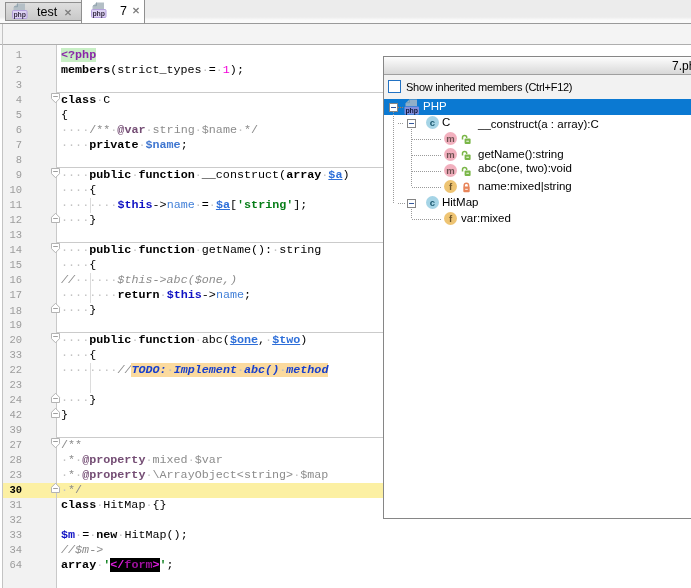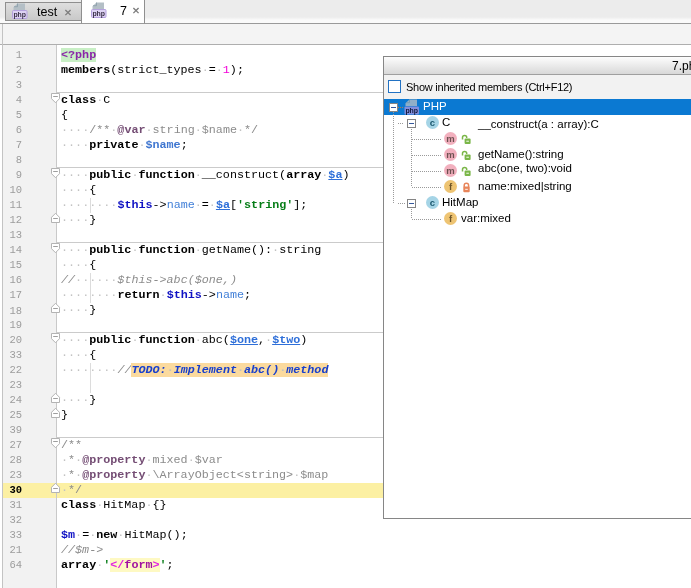--- a/index.html
+++ b/index.html
@@ -34,21 +34,21 @@
 .n {color:#f200d8}
 .s {color:#067d17;font-weight:bold}
 .cm {color:#8c8c8c;font-style:italic}
 .dc {color:#8c8c8c}
 .dt {color:#744d74;font-weight:bold}
 .v {color:#1012c4;font-weight:bold}
 .p {color:#2e6fd9;font-weight:bold;text-decoration:underline}
 .f {color:#4380d8}
 .fb {color:#3f76d0;font-weight:bold}
 .todo {color:#1940cc;font-weight:bold;font-style:italic;background:#fbda9e}
-.tagbg {background:#fef9c3}
+.tagbg {background:#000000}
 .tg {color:#e21ee2;font-weight:bold}
 .tgn {color:#a011a0;font-weight:bold}
 
 .popup {position:absolute;left:383px;top:56px;width:325px;height:463px;background:#fff;border:1px solid #868686}
 .ptitle {position:absolute;left:384px;top:57px;width:323px;height:18px;
   background:linear-gradient(#fdfdfd,#d8d8d8);border-bottom:1px solid #9f9f9f}
 .ptxt {position:absolute;left:672px;top:59px;font-size:12px;color:#000}
 .cbrow {position:absolute;left:384px;top:75px;width:323px;height:24px;background:#f2f2f2}
 .cbox {position:absolute;left:388px;top:80px;width:13px;height:13px;background:#fff;border:1.5px solid #2272c3}
 .cblab {position:absolute;left:406px;top:80.5px;font-size:11px;letter-spacing:-0.25px;color:#000}
@@ -118,30 +118,30 @@
 <div class="num" style="top:257.5px">15</div>
 <div class="num" style="top:272.5px">16</div>
 <div class="num" style="top:287.5px">17</div>
 <div class="num" style="top:304px">18</div>
 <div class="num" style="top:317.5px">19</div>
 <div class="num" style="top:332.5px">20</div>
 <div class="num" style="top:347.5px">33</div>
 <div class="num" style="top:362.5px">22</div>
 <div class="num" style="top:377.5px">23</div>
 <div class="num" style="top:392.5px">24</div>
-<div class="num" style="top:407.5px">25</div>
+<div class="num" style="top:407.5px">42</div>
 <div class="num" style="top:422.5px">39</div>
 <div class="num" style="top:437.5px">27</div>
 <div class="num" style="top:452.5px">28</div>
 <div class="num" style="top:467.5px">23</div>
 <div class="num cur" style="top:482.5px">30</div>
 <div class="num" style="top:497.5px">31</div>
 <div class="num" style="top:512.5px">32</div>
 <div class="num" style="top:527.5px">33</div>
-<div class="num" style="top:542.5px">21</div>
+<div class="num" style="top:542.5px">34</div>
 <div class="num" style="top:557.5px">64</div>
 <svg class="fm" style="top:92.0px" width="11" height="12" viewBox="0 0 11 12">
     <path d="M1.5 1.5 h8 v5.2 l-4 4 l-4 -4 z" fill="#ffffff" stroke="#b3b3b3" stroke-width="1"></path>
     <line x1="3.2" y1="4.5" x2="7.8" y2="4.5" stroke="#9e9e9e" stroke-width="1"></line>
   </svg>
 <svg class="fm" style="top:167.0px" width="11" height="12" viewBox="0 0 11 12">
     <path d="M1.5 1.5 h8 v5.2 l-4 4 l-4 -4 z" fill="#ffffff" stroke="#b3b3b3" stroke-width="1"></path>
     <line x1="3.2" y1="4.5" x2="7.8" y2="4.5" stroke="#9e9e9e" stroke-width="1"></line>
   </svg>
 <svg class="fm" style="top:212.0px" width="11" height="12" viewBox="0 0 11 12">

